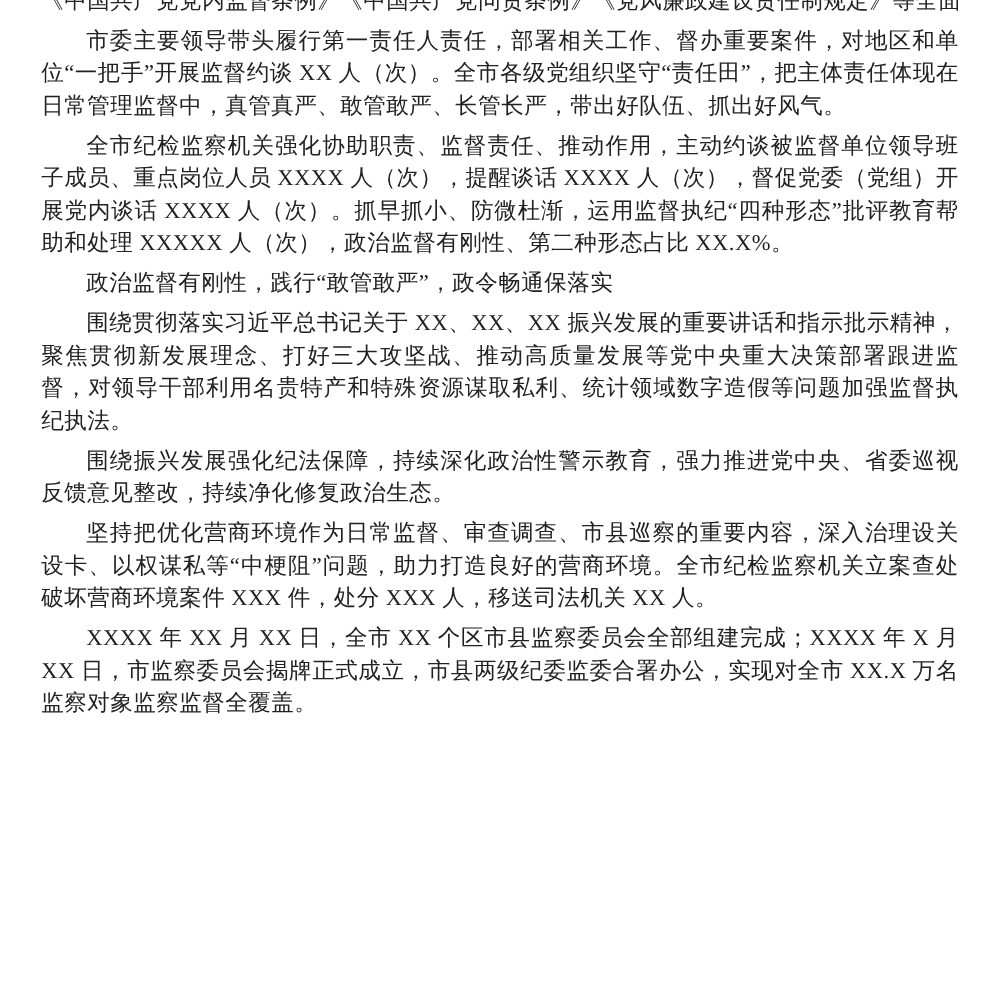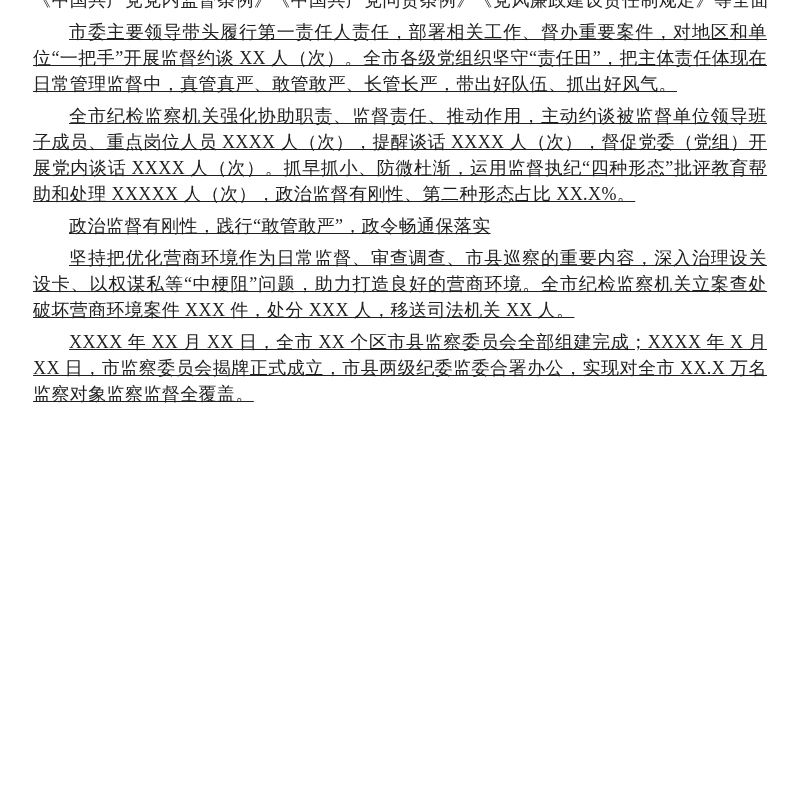--- a/index.html
+++ b/index.html
@@ -19,21 +19,21 @@
     padding: 0 33px;
     box-sizing: border-box;
   }
   p.doc-par {
     margin: 6px 0;
     font-size: 18px;
     line-height: 26px;
     letter-spacing: 0.4px;
     text-align: justify;
   }
-  .indent { text-indent: 2em; text-decoration: underline; }
+  .indent { text-indent: 2em; }
   .no-indent { text-indent: 0; margin-top: 2px; }
   
   .clip-top {
     height: 13px;
     overflow: hidden;
   }
   .clip-top p {
     margin: -13px 0 0 0;
     white-space: nowrap;
   }
@@ -139,21 +139,23 @@
   </div>
 
 
   <p class="doc-par indent">市委主要领导带头履行第一责任人责任，部署相关工作、督办重要案件，对地区和单位“一把手”开展监督约谈 XX 人（次）。全市各级党组织坚守“责任田”，把主体责任体现在日常管理监督中，真管真严、敢管敢严、长管长严，带出好队伍、抓出好风气。</p>
 
   <p class="doc-par indent">全市纪检监察机关强化协助职责、监督责任、推动作用，主动约谈被监督单位领导班子成员、重点岗位人员 XXXX 人（次），提醒谈话 XXXX 人（次），督促党委（党组）开展党内谈话 XXXX 人（次）。抓早抓小、防微杜渐，运用监督执纪“四种形态”批评教育帮助和处理 XXXXX 人（次），政治监督有刚性、第二种形态占比 XX.X%。</p>
 
   <p class="doc-par indent subhead">政治监督有刚性，践行“敢管敢严”，政令畅通保落实</p>
 
 
+  <p class="doc-par indent">围绕贯彻落实习近平总书记关于 XX、XX、XX 振兴发展的重要讲话和指示批示精神，聚焦贯彻新发展理念、打好三大攻坚战、推动高质量发展等党中央重大决策部署跟进监督，对领导干部利用名贵特产和特殊资源谋取私利、统计领域数字造假等问题加强监督执纪执法。</p>
 
 
+  <p class="doc-par indent">围绕振兴发展强化纪法保障，持续深化政治性警示教育，强力推进党中央、省委巡视反馈意见整改，持续净化修复政治生态。</p>
 
   <p class="doc-par indent gap-before">坚持把优化营商环境作为日常监督、审查调查、市县巡察的重要内容，深入治理设关设卡、以权谋私等“中梗阻”问题，助力打造良好的营商环境。全市纪检监察机关立案查处破坏营商环境案件 XXX 件，处分 XXX 人，移送司法机关 XX 人。</p>
 
 
   <p class="doc-par indent">XXXX 年 XX 月 XX 日，全市 XX 个区市县监察委员会全部组建完成；XXXX 年 X 月 XX 日，市监察委员会揭牌正式成立，市县两级纪委监委合署办公，实现对全市 XX.X 万名监察对象监察监督全覆盖。</p>
 
 </div>
 
 </body></html>

